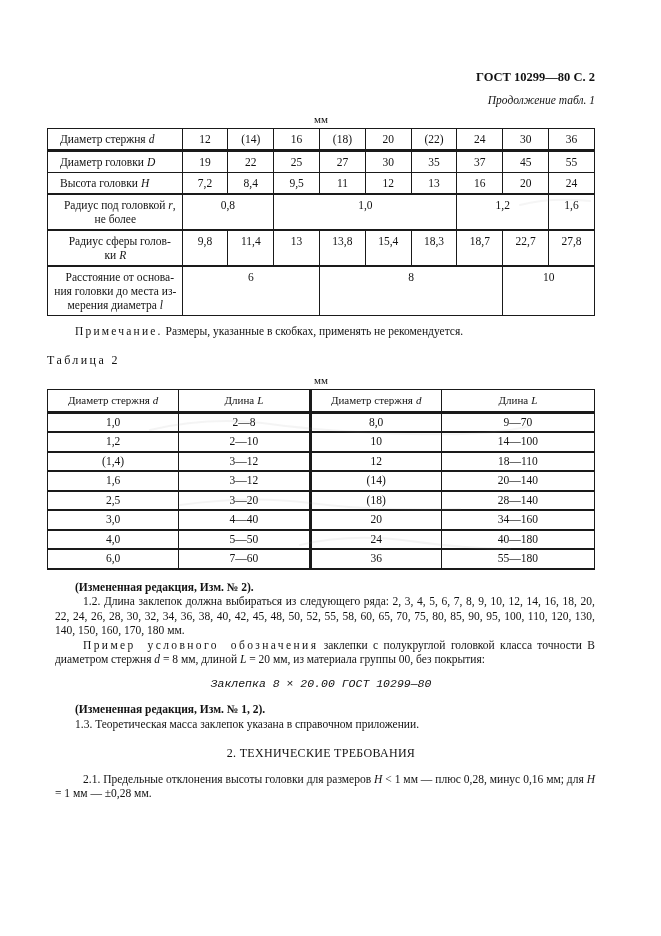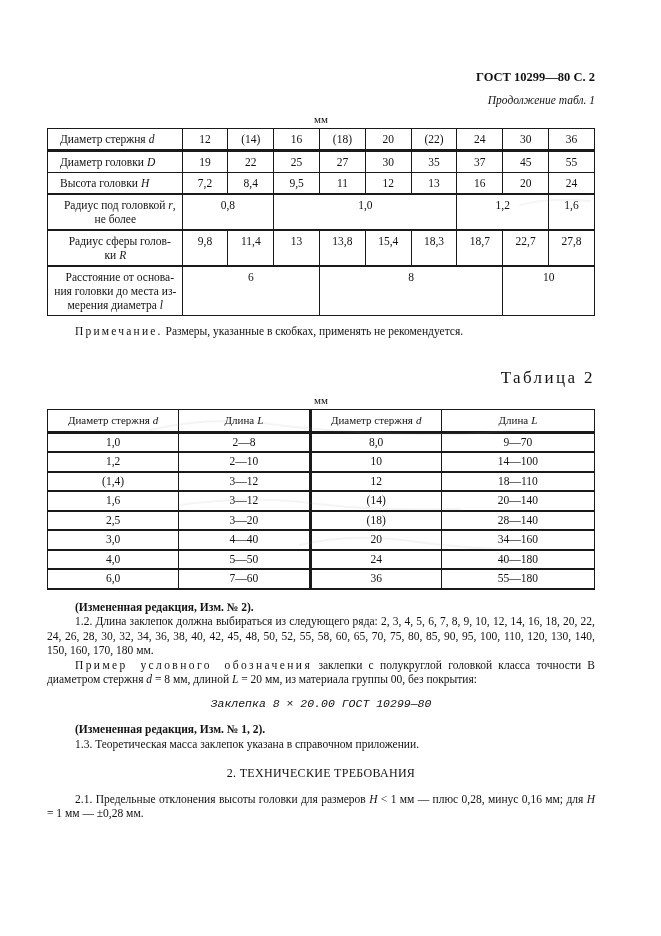--- a/index.html
+++ b/index.html
@@ -5,21 +5,21 @@
   html,body { margin:0; padding:0; background:#ffffff; }
   .page {
     width:642px; height:936px; background:#ffffff; position:relative;
     box-sizing:border-box; padding:70px 47px 0 47px;
     font-family:"Liberation Serif","DejaVu Serif",serif; color:#121212;
     overflow:hidden;
   }
   .hdr-right { text-align:right; font-weight:bold; font-size:12.5px; line-height:14px; }
   .continuation { text-align:right; font-style:italic; font-size:11.5px; line-height:13px; margin-top:10px; }
   .mm { text-align:center; font-size:11px; line-height:12px; margin:6px 0 3px 0; }
-  .caption2 { text-align:right; font-size:17px; letter-spacing:2.4px; margin-top:29px; }
+  .caption2 { text-align:left; font-size:12px; letter-spacing:2.4px; margin-top:14px; }
 
   table { width:100%; border-collapse:collapse; table-layout:fixed; }
   .t1 { font-size:11.5px; }
   .t1 td { border:1.3px solid #1a1a1a; text-align:center; vertical-align:middle;
            padding:3px 1px; line-height:14px; }
   .t1 td.label { text-align:left; padding:3px 2px 3px 3px; text-indent:9px; }
   .t1 .lbl, .t1 .sfx { white-space:pre-line; }
   .t1 tr.bb3 > td { border-bottom-width:3px; }
   .t1 tr.bb2 > td { border-bottom-width:2px; }
   .t1 tr.vtop > td { vertical-align:top;text-align:center; }
@@ -29,21 +29,21 @@
   .t2 { font-size:11.5px; }
   .t2 th { font-weight:normal; font-size:11px; border:1.3px solid #1a1a1a; border-bottom-width:3px;
            padding:4px 2px; line-height:13px; }
   .t2 td { border:1.3px solid #1a1a1a; border-top-width:2px; border-bottom-width:2px;
            padding:2px 2px; text-align:center; line-height:13.5px; }
   .t2 th:nth-child(2), .t2 td:nth-child(2) { border-right-width:3.5px; }
 
   p { margin:0; font-size:11.5px; line-height:14.5px; }
   .note { margin-top:8px; }
   .indent { text-indent:28px; }
-  .just { text-align:justify; }
+  .just { text-align:justify;margin-left:8px; }
   .bold { font-weight:bold; }
   .mt10 { margin-top:10px; }
   .spaced { letter-spacing:2.2px; }
   .spaced-wide { letter-spacing:2.4px; word-spacing:4px; }
   .designation { text-align:center; font-style:italic; margin:10px 0 11px 0;font-family:Liberation Mono, monospace; }
   .section-title { text-align:center; font-weight:normal; font-size:12px; margin:15px 0 11px 0; letter-spacing:0.3px; }
   .artifacts { position:absolute; left:0; top:0; pointer-events:none; }
 </style>
 </head>
 <body>

